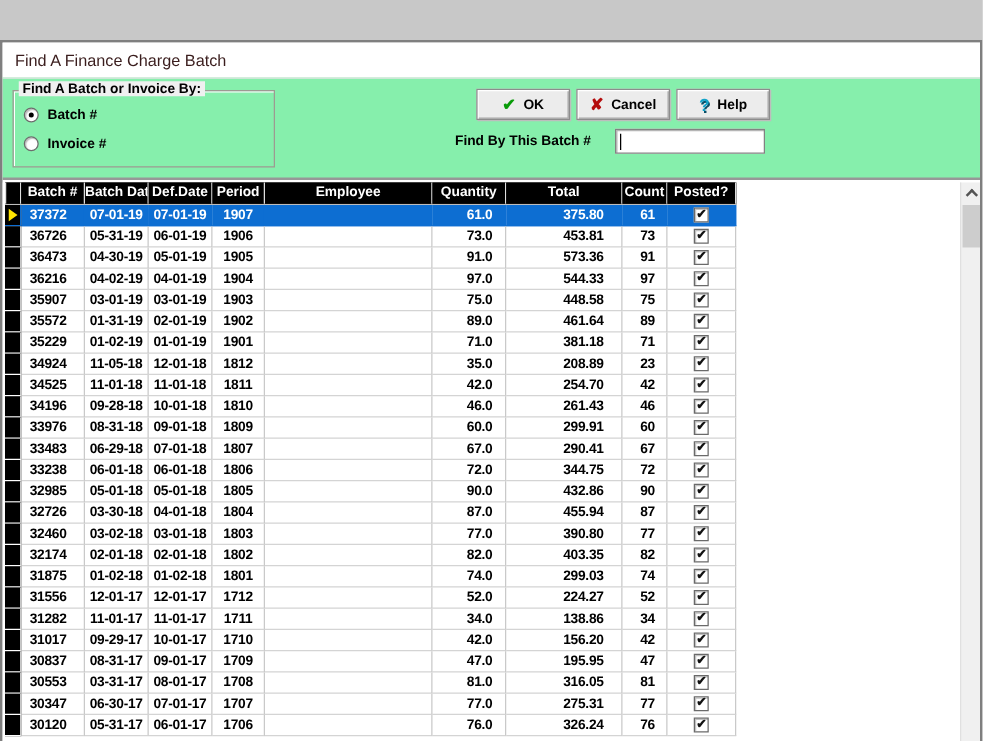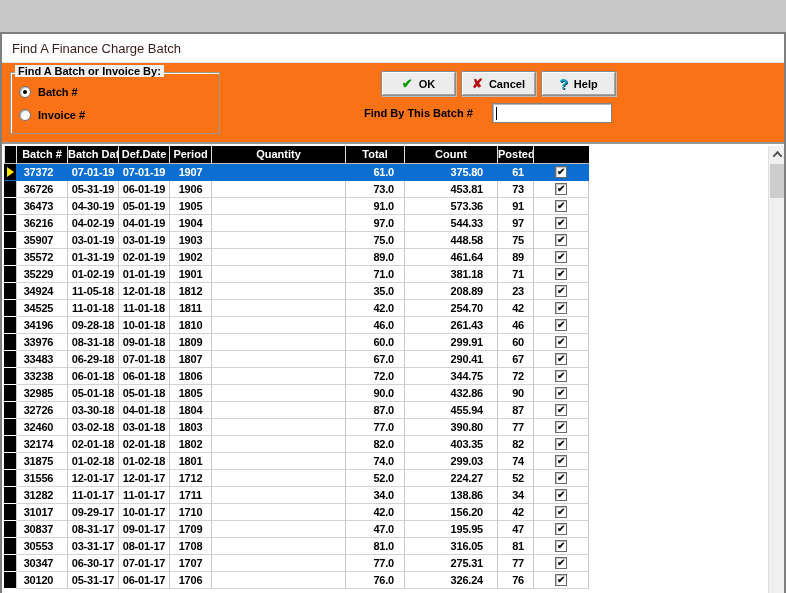--- a/index.html
+++ b/index.html
@@ -9,21 +9,21 @@
     position:relative; width:786px; height:593px;
     background:#ffffff; border:2px solid #7f7f7f;
     overflow:hidden;
     margin-top:32px;
   }
   .titlebar {
     height:28px; background:#ffffff; display:flex; align-items:center;
     padding-left:10px; font-size:13px; color:#3a1d1d;
   }
   .toolbar {
-    position:relative; height:82px; background:#f97316;
+    position:relative; height:82px; background:#86efac;
     border-top:1px solid #e3e3e3; border-bottom:2px solid #979797;
   }
   .groupbox {
     position:absolute; left:8px; top:9px; width:210px; height:62px;
     border:1px solid #9d9a92; box-shadow:inset 1px 1px 0 #ffffff;
   }
   .groupbox-label {
     position:absolute; top:-8px; left:4px; background:#f0f0f0;
     font-size:11px; font-weight:bold; color:#000; padding:0 3px; white-space:nowrap;
   }
@@ -156,20 +156,21 @@
   </div>
 
   <div class="table-area">
     <div class="grid">
       <div class="grid-row grid-header">
           <div class="hcell first"></div>
           <div class="hcell">Batch #</div>
           <div class="hcell">Batch Date</div>
           <div class="hcell">Def.Date</div>
           <div class="hcell">Period</div>
+          <div class="hcell">Employee</div>
           <div class="hcell">Quantity</div>
           <div class="hcell">Total</div>
           <div class="hcell">Count</div>
           <div class="hcell">Posted?</div>
         </div>
       <div id="grid-body">
           <div class="grid-row selected">
             <div class="cell ind">
               <div class="arrow"></div>
             </div>

